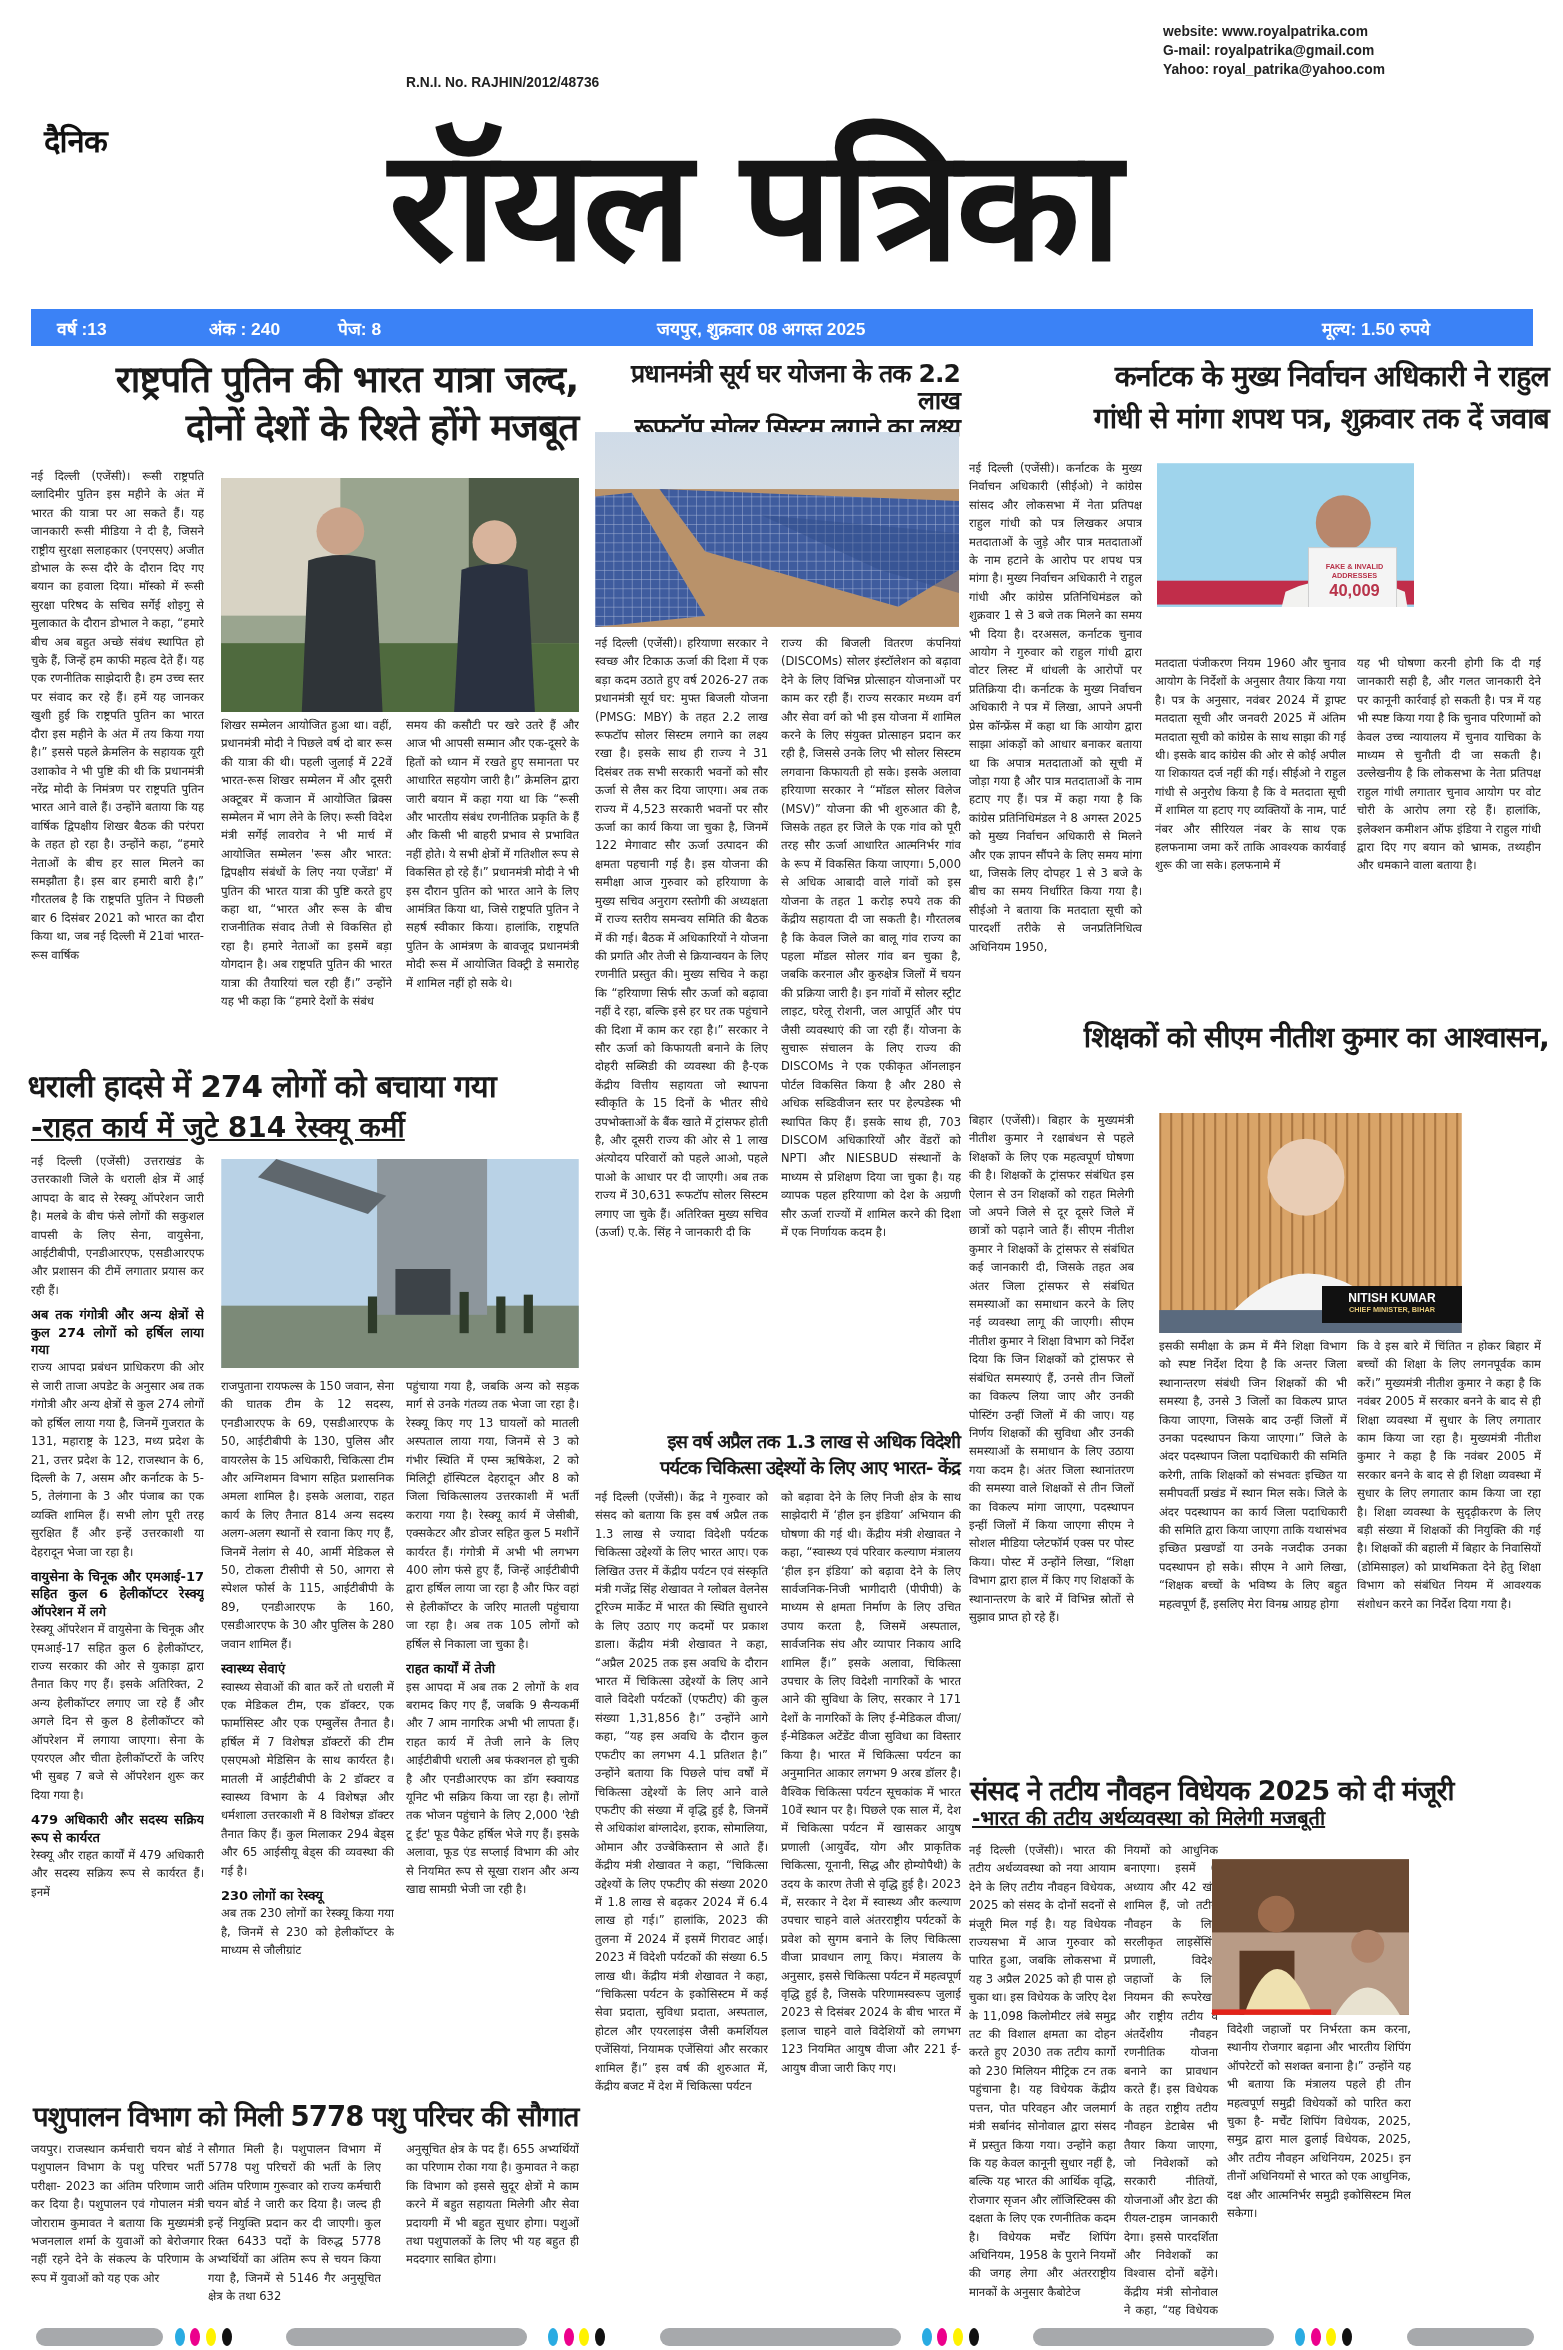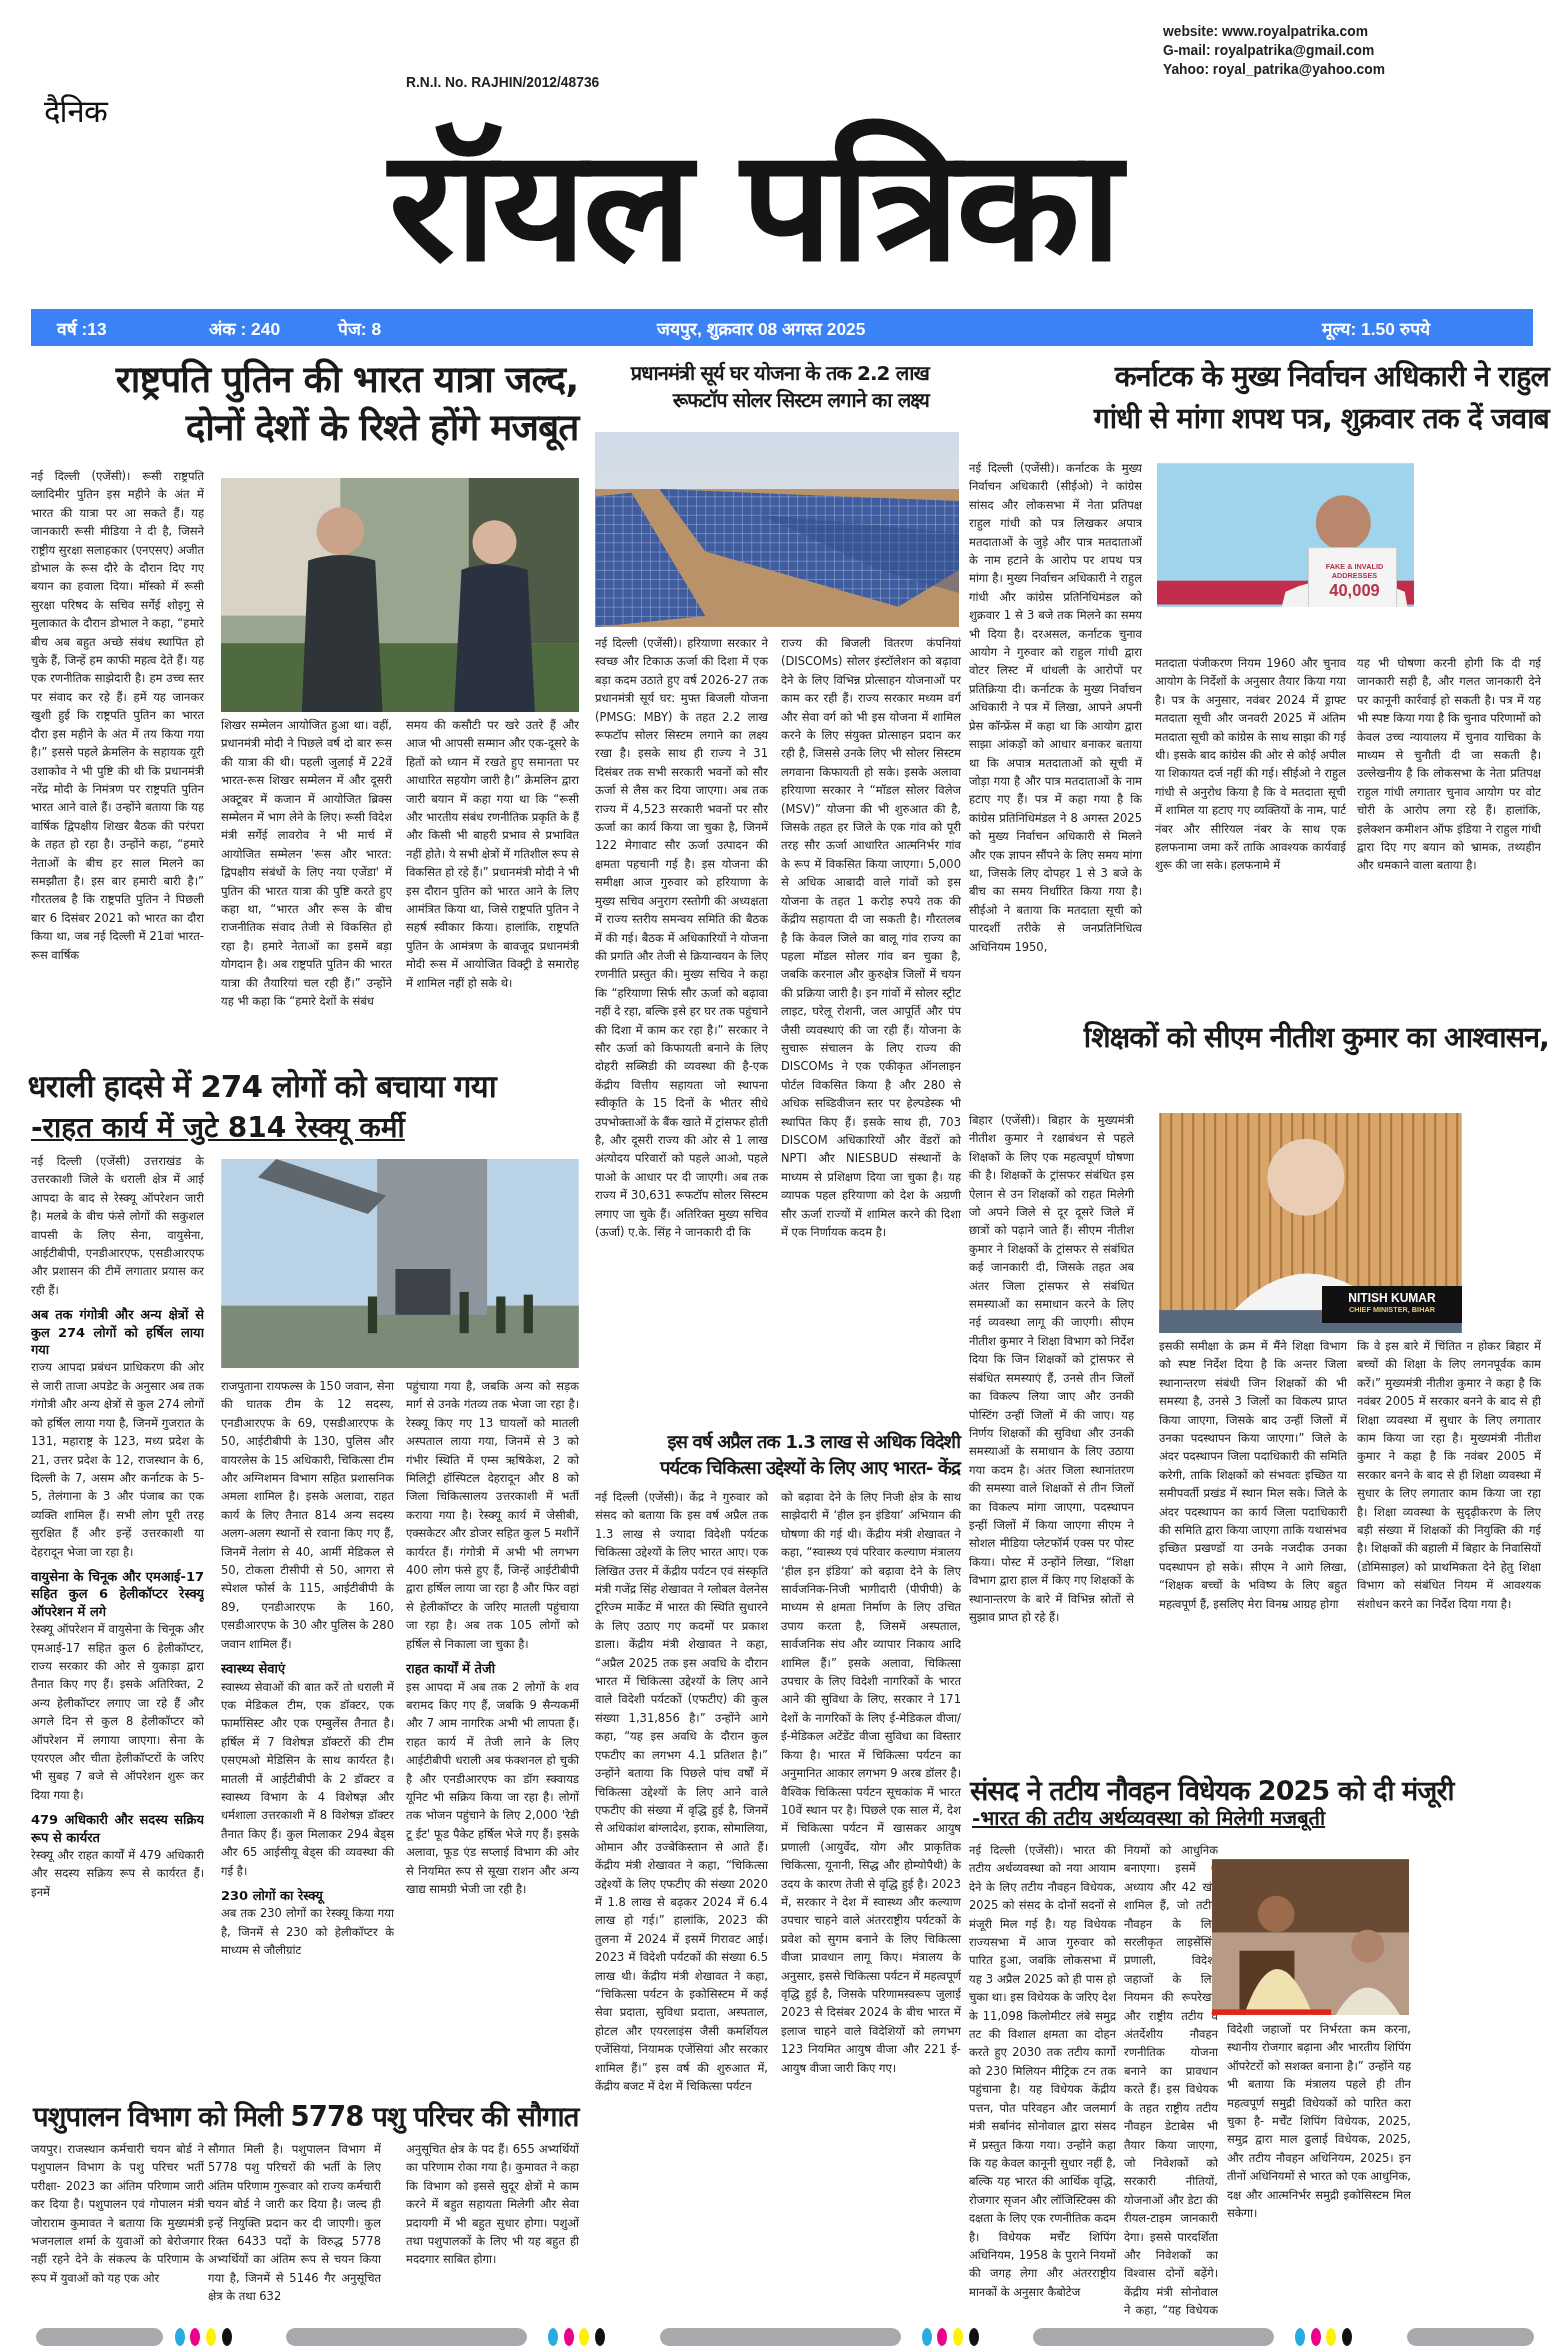--- a/index.html
+++ b/index.html
@@ -1,21 +1,21 @@
 <!DOCTYPE html>
 <html style="font-size:14.7px"><head>
 <meta charset="utf-8">
 <style>
   * { box-sizing: border-box; margin: 0; padding: 0; }
   html, body { width: 1564px; height: 2351px; background: #fff; overflow: hidden; }
   body { position: relative; font-family: "DejaVu Sans", "Liberation Sans", sans-serif; color: #1a1a1a; }
   .abs { position: absolute; }
   .contact { right: 179px; top: 22px; font-family: "Liberation Sans", sans-serif; font-weight: bold; font-size: 13.8px; line-height: 19px; color: #222; }
   .rni { left: 406px; top: 75px; font-family: "Liberation Sans", sans-serif; font-weight: bold; font-size: 13.8px; color: #222; }
-  .dainik { left: 44px; top: 89px; font-size: 31px; font-weight: normal; color: #111; letter-spacing: -0.9px; }
+  .dainik { left: 44px; top: 119px; font-size: 31px; font-weight: bold; color: #111; letter-spacing: -0.9px; }
   .masthead { left: 230px; top: 119px; width: 1047px; text-align: center; font-size: 154px; line-height: 174px; font-weight: 900; color: #151515; letter-spacing: -3.7px; transform: scaleX(1.05); }
   .redbar { left: 31px; top: 309px; width: 1502px; height: 37px; background: #3b82f6; color: #fff; font-family: "Liberation Sans", sans-serif; font-weight: bold; font-size: 17.4px; }
   .redbar span { position: absolute; top: 7.3px; }
   .hl { position: absolute; font-weight: 900; color: #1a1a1a; text-align: right; letter-spacing: -0.9px; }
   .sub { position: absolute; font-weight: 900; color: #1a1a1a; text-decoration: underline; }
   .col { position: absolute; font-family: "DejaVu Sans", sans-serif; font-size: 11.5px; line-height: 18.4px; text-align: justify; color: #222; overflow: hidden; }
   .col b { display: block; font-size: 13px; line-height: 17.4px; font-weight: bold; color: #111; margin-top: 7px; }
   .photo { position: absolute; overflow: hidden; }
   .caption-plate { position: absolute; background: #111; color: #fff; font-family: "Liberation Sans", sans-serif; font-weight: bold; text-align: center; }
   .pill { position: absolute; top: 2328px; height: 18.4px; border-radius: 9.2px; background: #a7a9ac; }
@@ -57,21 +57,21 @@
       <path d="M95 90 Q130 78 168 90 L176 255 L88 255 Z" fill="#2f3438"></path>
       <circle cx="298" cy="70" r="24" fill="#d8b49c"></circle>
       <path d="M262 100 Q298 88 334 100 L342 255 L254 255 Z" fill="#2a3140"></path>
     </svg>
   </div>
   <div class="col" style="left:221px; top:716px; width:171px; height:344px;">शिखर सम्मेलन आयोजित हुआ था। वहीं, प्रधानमंत्री मोदी ने पिछले वर्ष दो बार रूस की यात्रा की थी। पहली जुलाई में 22वें भारत-रूस शिखर सम्मेलन में और दूसरी अक्टूबर में कजान में आयोजित ब्रिक्स सम्मेलन में भाग लेने के लिए। रूसी विदेश मंत्री सर्गेई लावरोव ने भी मार्च में आयोजित सम्मेलन 'रूस और भारत: द्विपक्षीय संबंधों के लिए नया एजेंडा' में पुतिन की भारत यात्रा की पुष्टि करते हुए कहा था, “भारत और रूस के बीच राजनीतिक संवाद तेजी से विकसित हो रहा है। हमारे नेताओं का इसमें बड़ा योगदान है। अब राष्ट्रपति पुतिन की भारत यात्रा की तैयारियां चल रही हैं।” उन्होंने यह भी कहा कि “हमारे देशों के संबंध</div>
   <div class="col" style="left:406px; top:716px; width:173px; height:344px;">समय की कसौटी पर खरे उतरे हैं और आज भी आपसी सम्मान और एक-दूसरे के हितों को ध्यान में रखते हुए समानता पर आधारित सहयोग जारी है।” क्रेमलिन द्वारा जारी बयान में कहा गया था कि “रूसी और भारतीय संबंध रणनीतिक प्रकृति के हैं और किसी भी बाहरी प्रभाव से प्रभावित नहीं होते। ये सभी क्षेत्रों में गतिशील रूप से विकसित हो रहे हैं।” प्रधानमंत्री मोदी ने भी इस दौरान पुतिन को भारत आने के लिए आमंत्रित किया था, जिसे राष्ट्रपति पुतिन ने सहर्ष स्वीकार किया। हालांकि, राष्ट्रपति पुतिन के आमंत्रण के बावजूद प्रधानमंत्री मोदी रूस में आयोजित विक्ट्री डे समारोह में शामिल नहीं हो सके थे।</div>
 </div>
 
 <div>
-  <div class="hl" style="left:562px; top:360px; width:367px; font-size:20px; line-height:27px;">
+  <div class="hl" style="left:593px; top:360px; width:367px; font-size:25px; line-height:27px;">
     <div>प्रधानमंत्री सूर्य घर योजना के तक 2.2 लाख</div>
     <div>रूफटॉप सोलर सिस्टम लगाने का लक्ष्य</div>
   </div>
   <div class="photo" style="left:595px; top:432px; width:364px; height:195px;">
     <svg width="364" height="195" viewBox="0 0 396 212">
       <defs>
         <linearGradient id="sky" x1="0" y1="0" x2="0" y2="1">
             <stop offset="0" stop-color="#cfdbe8"></stop>
             <stop offset="1" stop-color="#e8e5de"></stop>
           </linearGradient>

